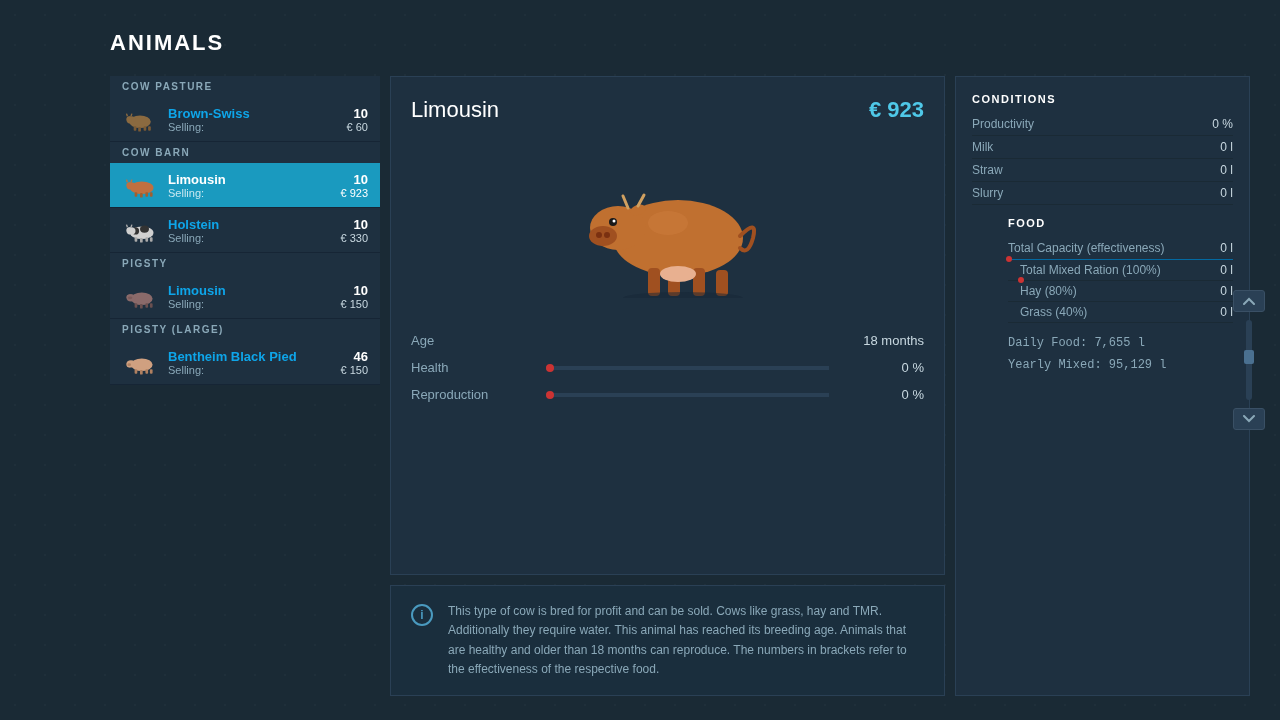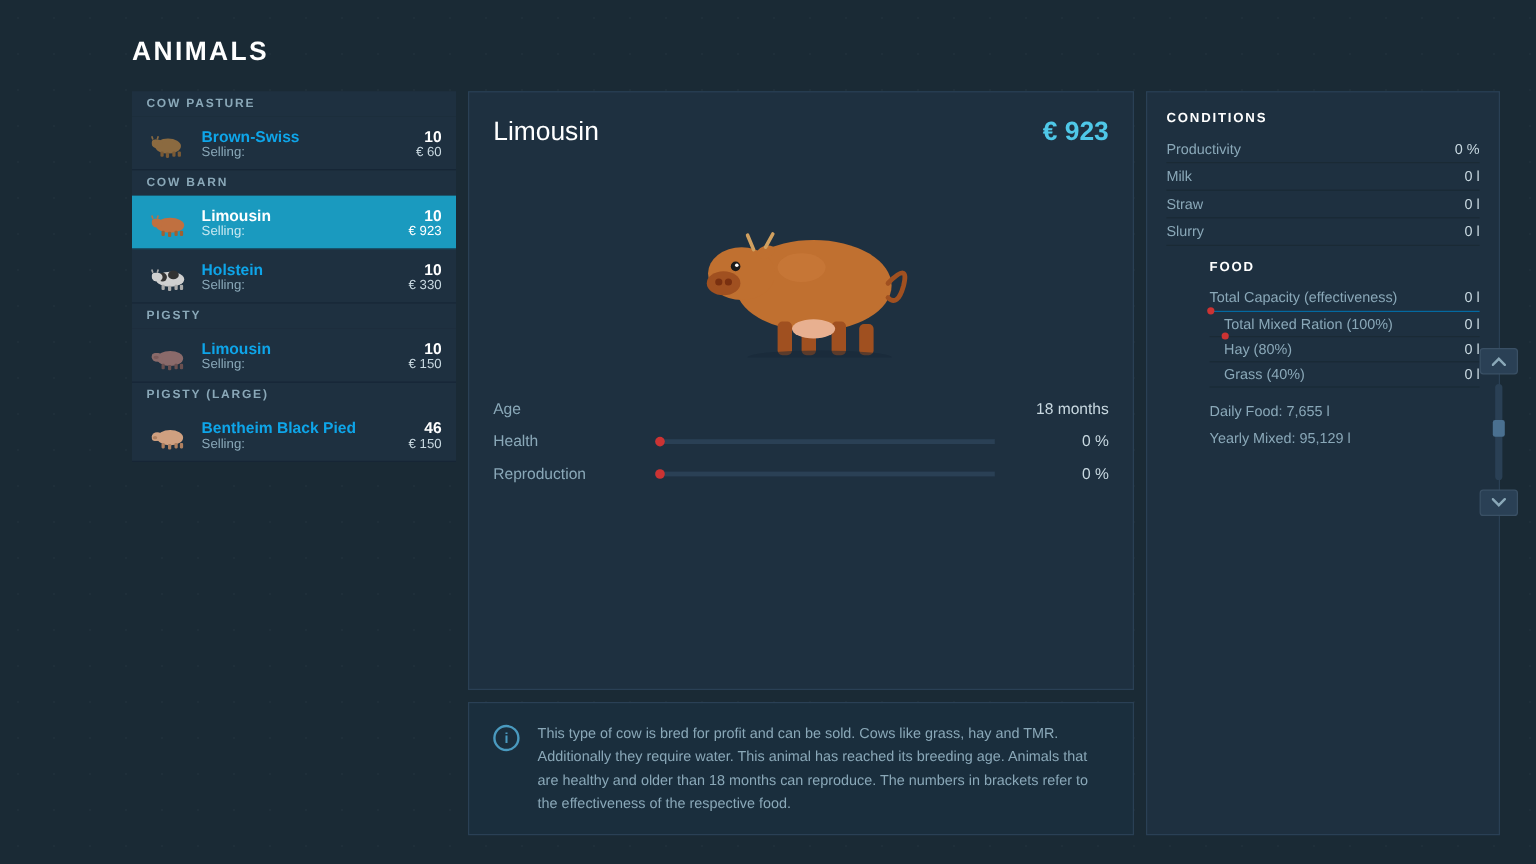--- a/index.html
+++ b/index.html
@@ -355,20 +355,21 @@
       height: 6px;
       background-color: #cc3333;
       border-radius: 50%;
       position: absolute;
       left: 10px;
       bottom: -3px;
     }
 
     .daily-food-section {
       margin-top: 10px;
+      font-family: Liberation Mono, monospace;
     }
 
     .daily-food-line {
       font-size: 12px;
       color: #8aa8b8;
       line-height: 1.8;
     }
 
     
     .side-controls {

